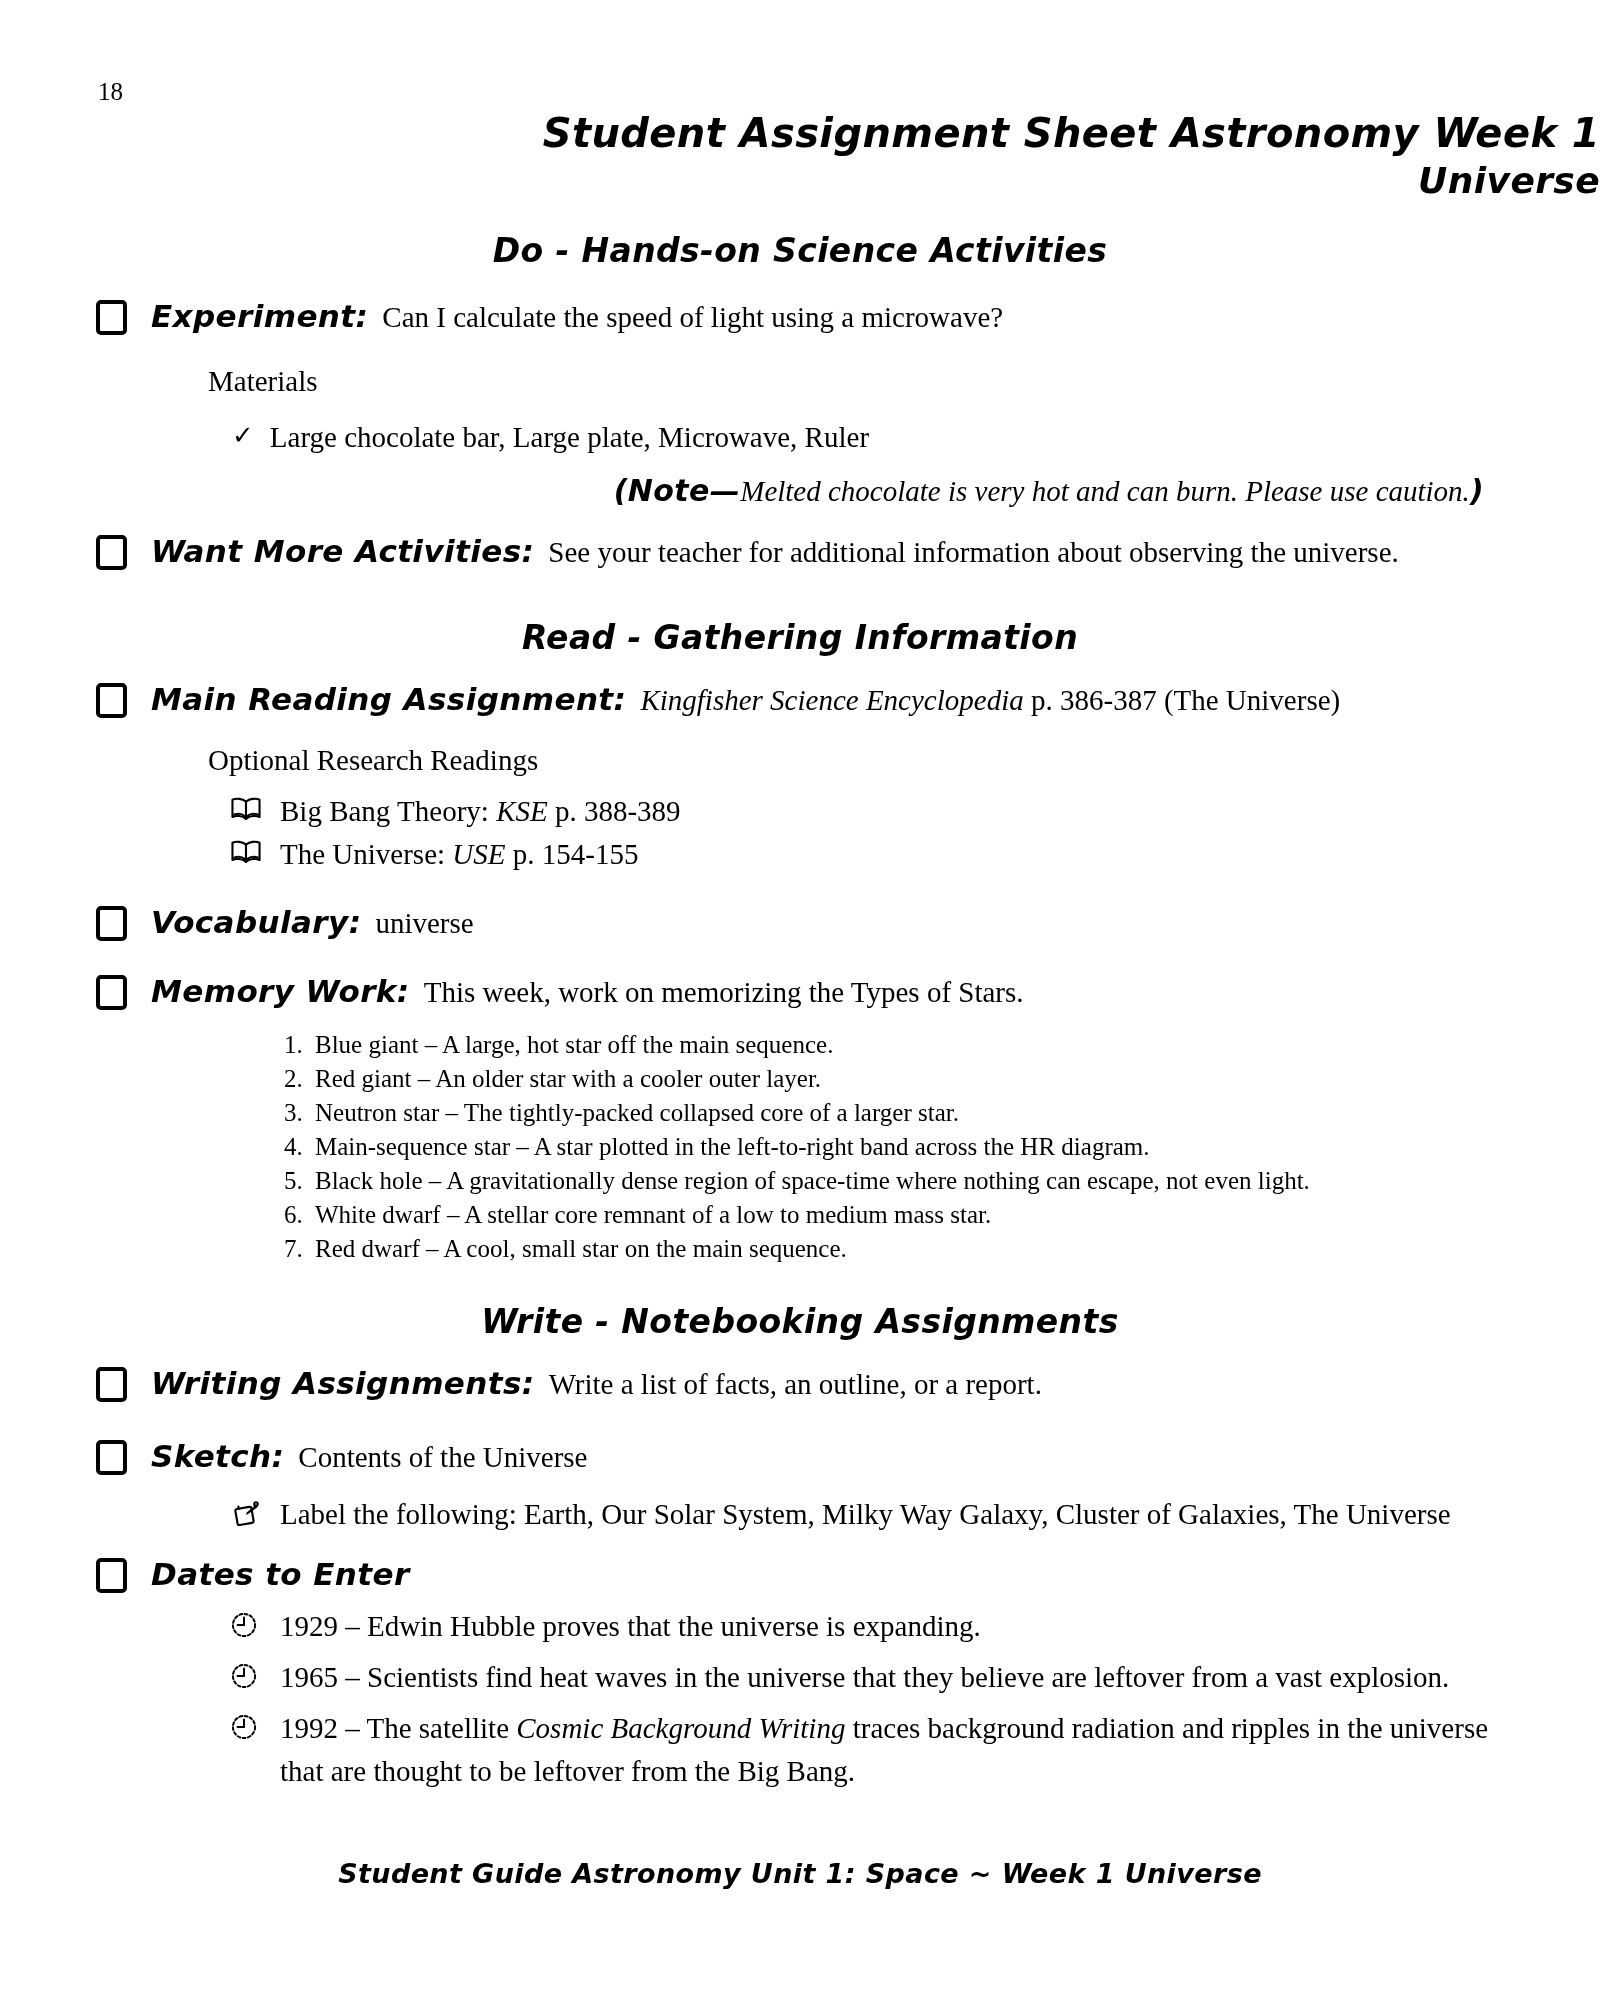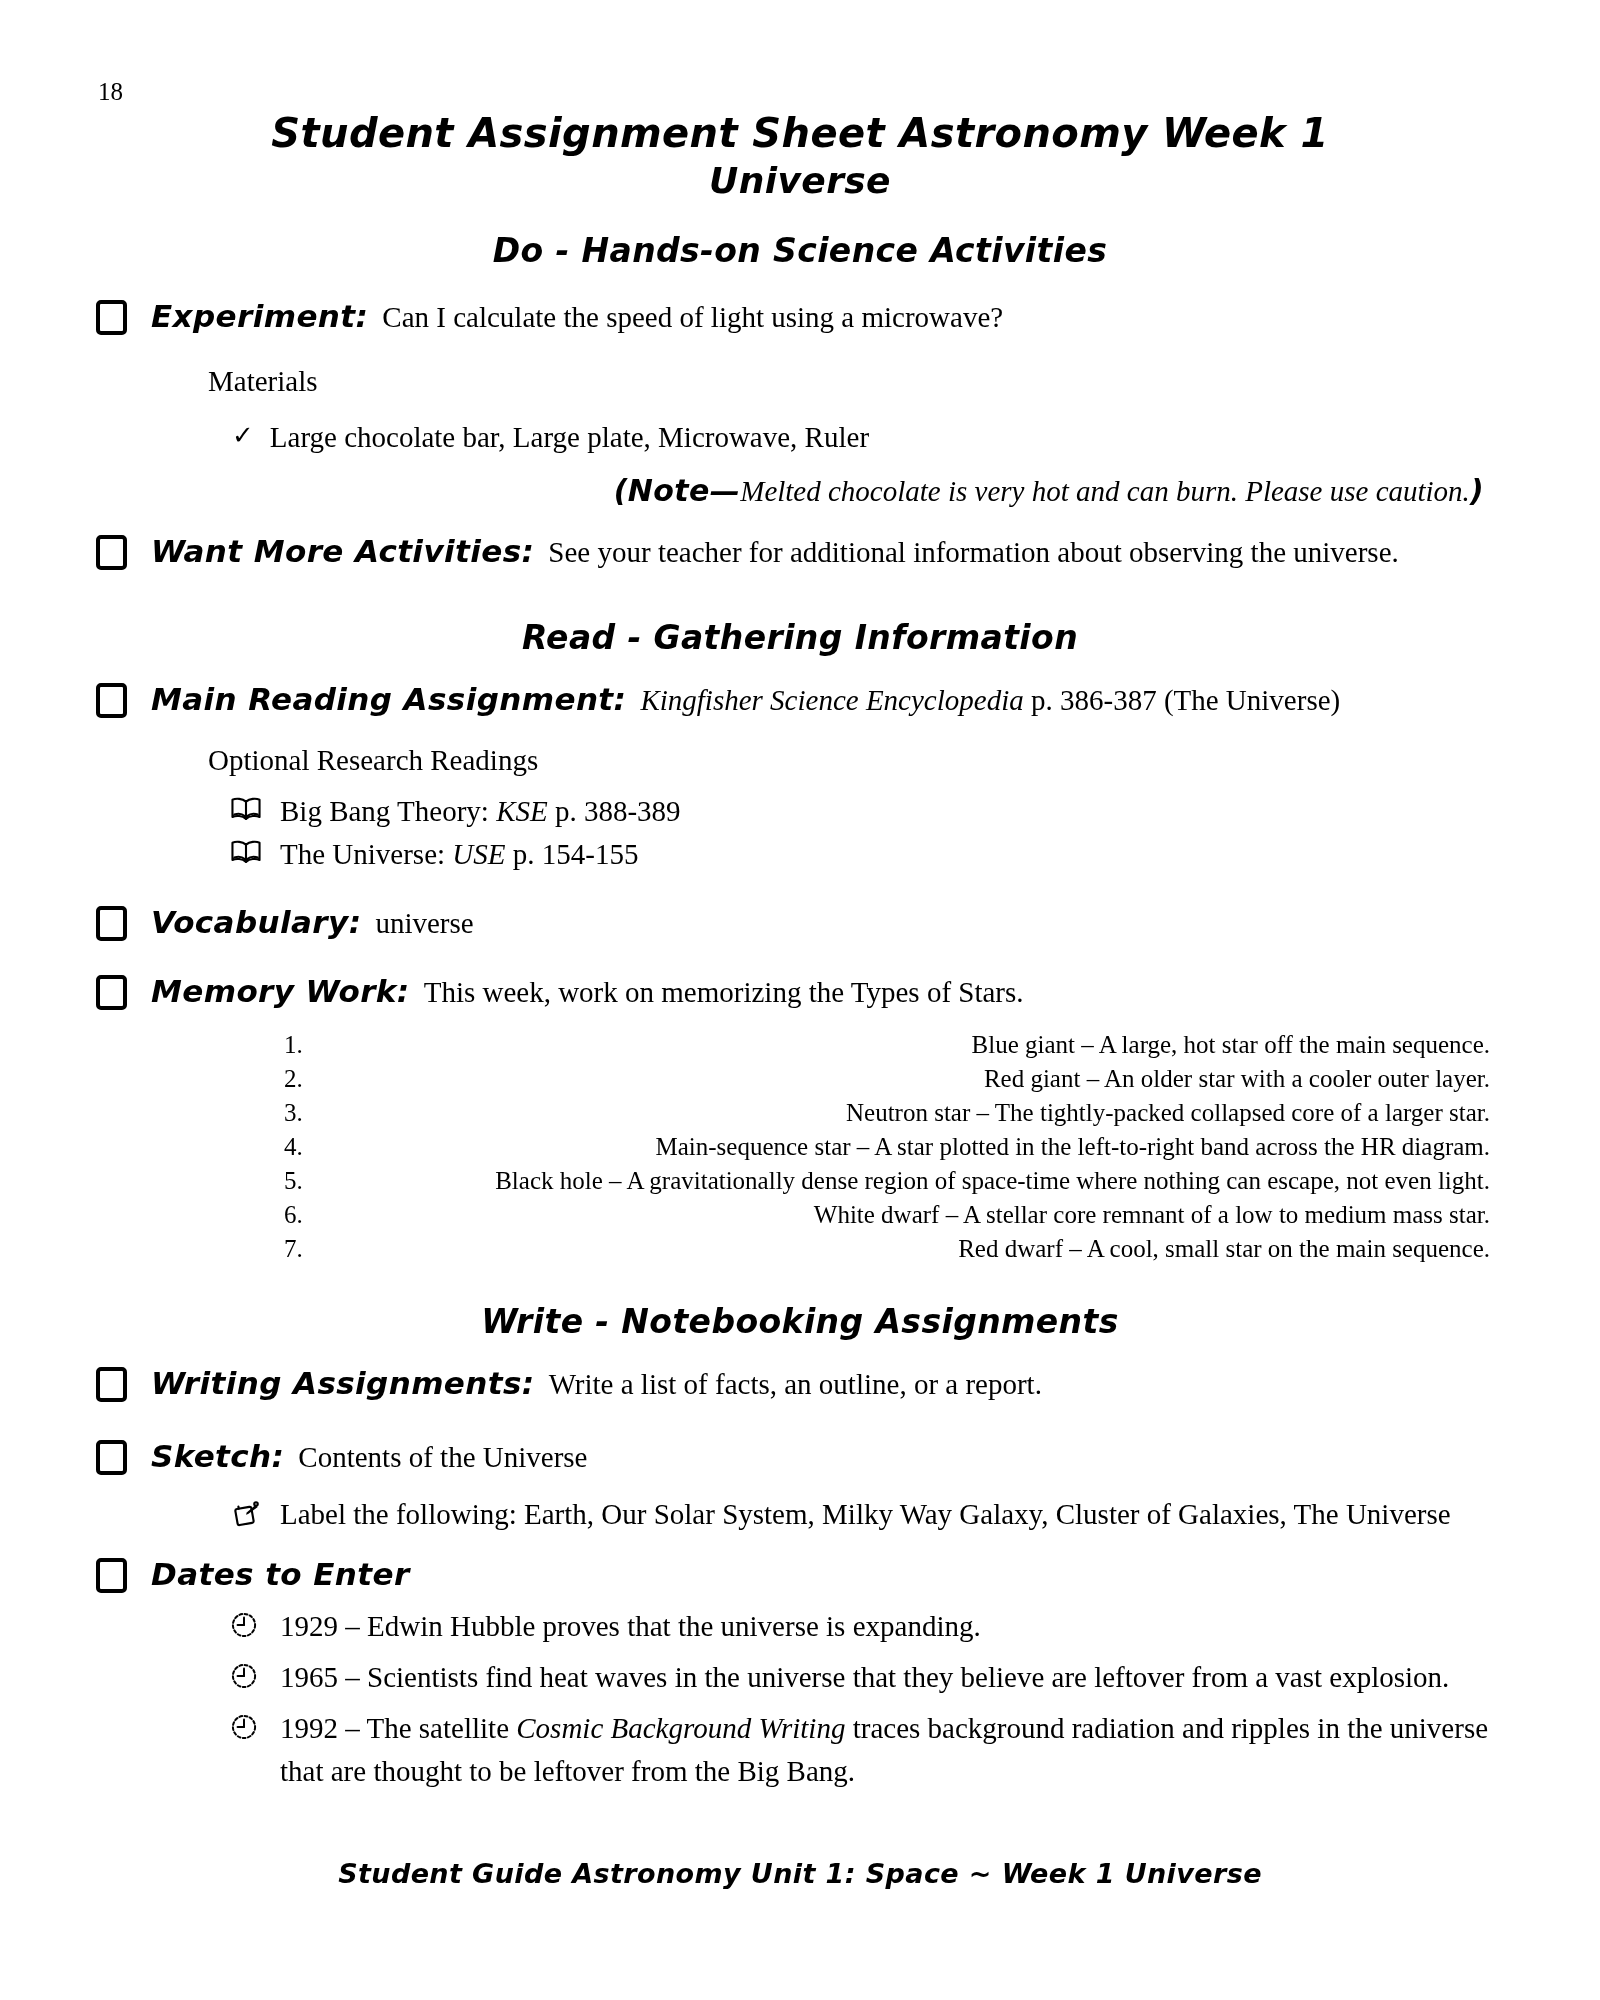--- a/index.html
+++ b/index.html
@@ -15,21 +15,21 @@
   
   .serif { font-family: "Liberation Serif", "DejaVu Serif", serif; }
   .hand  { font-family: "DejaVu Sans", sans-serif; font-weight: bold; font-style: italic; letter-spacing: 0.4px; }
   .ital  { font-style: italic; }
 
   .page-number {
     position: absolute; left: 98px; top: 78px;
     font-size: 25px;
   }
 
-  .title-block { padding-top: 110px; text-align: center; line-height: 1.15; }
+  .title-block { padding-top: 110px; text-align: right; line-height: 1.15; }
   .title-line1 { font-size: 40px; }
   .title-line2 { font-size: 36px; margin-top: 4px; }
 
   .section-heading {
     text-align: center;
     font-size: 33px;
   }
   .section-heading.do    { margin-top: 30px; }
   .section-heading.read  { margin-top: 44px; }
   .section-heading.write { margin-top: 36px; }
@@ -60,22 +60,22 @@
   .note-hand { font-size: 30px; }
 
   
   .icon-row { display: flex; align-items: flex-start; padding-left: 230px; padding-right: 104px; }
   .icon-cell { flex: 0 0 auto; width: 32px; margin-right: 18px; margin-top: 6px; }
   .icon-row .row-text { font-size: 29px; line-height: 43px; }
 
   
   ol.star-list {
     margin: 14px 0 0 16px;
-    padding-left: 293px; padding-right: 110px;
-    font-size: 25px; line-height: 34px; text-align: right;
+    padding-left: 293px; padding-right: 71px;
+    font-size: 25px; line-height: 34px;
   }
   ol.star-list li { padding-left: 6px; }
 
   .footer {
     position: absolute; left: 0; top: 1858px; width: 100%;
     text-align: center; font-size: 27px;
   }
 
   
   .m-experiment { margin-top: 24px; }

